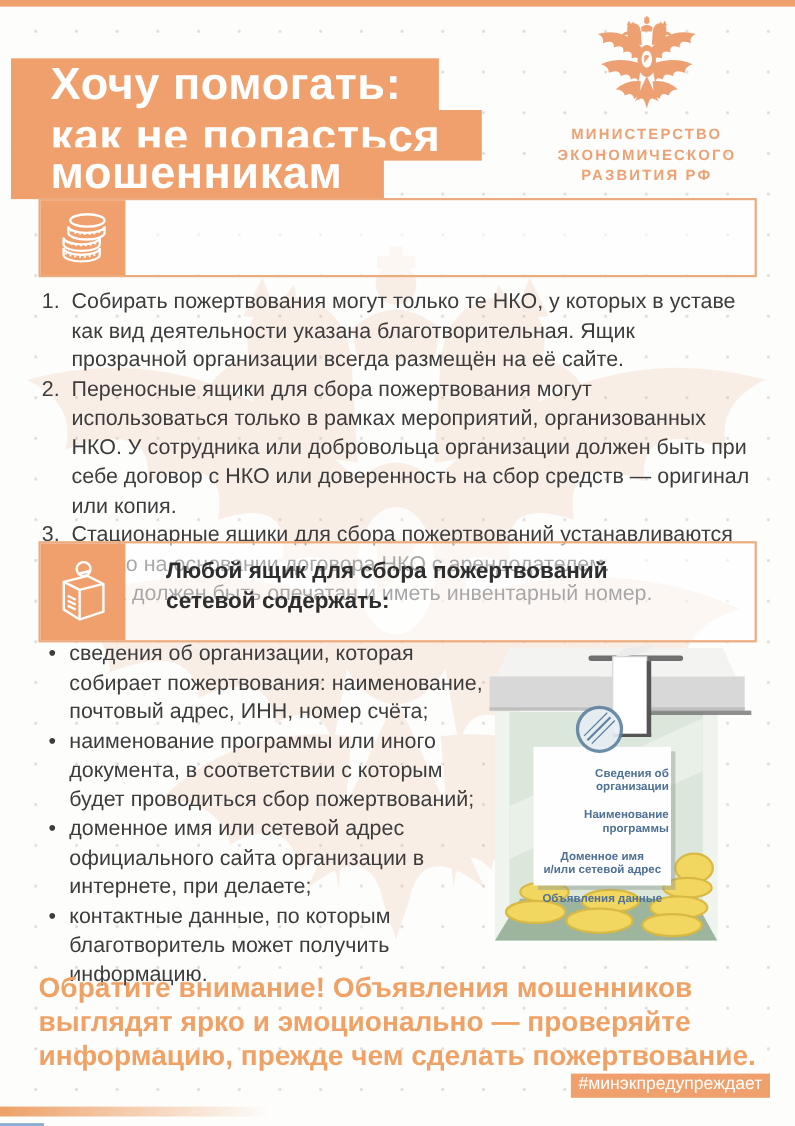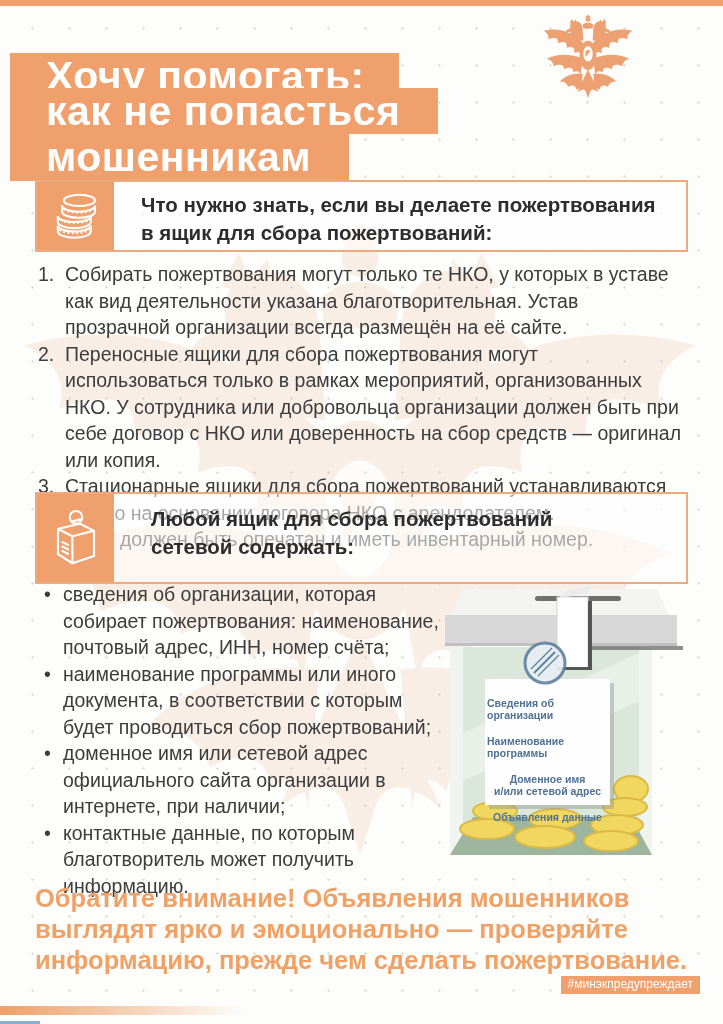--- a/index.html
+++ b/index.html
@@ -13,21 +13,21 @@
   .layer { position:absolute; z-index:1; }
 
   
   .top-strip { left:0; top:0; width:723px; height:6px; background:#efa06c; z-index:2; }
 
   
   .title-line { position:absolute; left:10px; background:#efa06c; color:#ffffff;
     font-weight:bold; font-size:41px; line-height:46px; padding-left:36px;
     letter-spacing:.5px; z-index:2; white-space:nowrap;margin-top:32px; }
   .t1 { top:21px;  width:389px; height:47px; }
-  .t2 { top:56px;  width:428px; height:46px; }
+  .t2 { top:68px;  width:428px; height:46px; }
   .t3 { top:102px; width:339px; height:47px; }
 
   
   .ministry { left:470px; top:14px; width:236px; text-align:center; z-index:2; }
   .ministry svg { display:block; margin:0 auto; }
   .ministry-name { margin-top:6px; color:#eda173; font-size:13.5px; font-weight:bold;
     letter-spacing:2px; line-height:19px; }
 
   
   .sec-head { display:flex; align-items:stretch; border:2px solid #ecab7c;
@@ -45,31 +45,31 @@
   .numlist .num, .numlist .itm { font-size:19.5px; line-height:26.5px; color:#3c3c3c; }
 
   
   .bullist { left:44px; top:581px; width:398px; }
   .bullist .row { display:grid; grid-template-columns:19px 1fr; }
   .bullist .bu, .bullist .itm { font-size:19.5px; line-height:26.5px; color:#3c3c3c; }
 
   
   .illus { left:435px; top:583px; width:275px; height:292px; z-index:2; }
   .box-label-text { position:absolute; left:52px; top:100px; width:121px;
-    display:flex; flex-direction:column; align-items:center; text-align:left;
+    display:flex; flex-direction:column; align-items:center; text-align:right;
     color:#4e7195; font-weight:bold; font-size:10.5px; line-height:12px; }
   .box-label-text .g { margin-top:14px; }
 
   
   .warning { left:35px; top:883px; width:670px; color:#f0a266; font-weight:bold;
     font-size:25.5px; line-height:31px; z-index:2; }
 
   
   .hashtag { right:23px; top:976px; background:#efa06c; color:#ffffff;
-    font-size:12px; padding:1px 7px 3px 7px; z-index:2; }
+    font-size:16px; padding:1px 7px 3px 7px; z-index:2; }
   .grad-bar { left:0; top:1006px; width:258px; height:9px; z-index:2;
     background:linear-gradient(90deg, #eea067 0%, rgba(255,255,255,0) 95%); }
   .blue-corner { left:0; top:1021px; width:40px; height:3px; background:#76a0c8; opacity:.85; z-index:2; }
 
   .watermark { position:absolute; left:-45px; top:215px; z-index:0; opacity:.15; }
 </style>
 </head>
 <body>
 
 <div class="poster">
@@ -121,44 +121,45 @@
   <div>
     <div class="title-line t1">Хочу помогать:</div>
     <div class="title-line t2">как не попасться</div>
     <div class="title-line t3">мошенникам</div>
   </div>
 
   <div class="layer ministry">
     <svg width="118" height="92" viewBox="0 0 140 120" style="color:#eda173">
       <use href="#eagle"></use>
     </svg>
+    <div class="ministry-name">
+      <div>МИНИСТЕРСТВО</div>
+      <div>ЭКОНОМИЧЕСКОГО</div>
+      <div>РАЗВИТИЯ РФ</div>
+    </div>
   </div>
 
   <div class="layer sec-head sh1">
     <div class="icon-sq">
       <svg width="52" height="52" viewBox="0 0 60 60" fill="none" stroke="#ffffff" stroke-width="2.4">
         <ellipse cx="34" cy="12" rx="18" ry="6.5"></ellipse>
         <path d="M14 18 a19 7 0 0 0 38 0 v7 a19 7 0 0 1 -38 0 z"></path>
         <path d="M11 29 a19 7 0 0 0 38 0 v7 a19 7 0 0 1 -38 0 z" transform="translate(-2,1)"></path>
         <path d="M12 41 a19 7 0 0 0 38 0 v7 a19 7 0 0 1 -38 0 z" transform="translate(-3,0)"></path>
         <path d="M16 22 a18 6 0 0 0 34 0" stroke-dasharray="2 3"></path>
         <path d="M12 34 a18 6 0 0 0 34 0" stroke-dasharray="2 3"></path>
         <path d="M11 46 a18 6 0 0 0 34 0" stroke-dasharray="2 3"></path>
       </svg>
     </div>
-    <div class="txt">
-      <div>Что нужно знать, если вы делаете пожертвования</div>
-      <div>в ящик для сбора пожертвований:</div>
-    </div>
   </div>
 
   <div class="layer numlist">
     <div class="row">
       <div class="num">1.</div>
-      <div class="itm">Собирать пожертвования могут только те НКО, у которых в уставе как вид деятельности указана благотворительная. Устав прозрачной организации всегда размещён на её сайте.</div>
+      <div class="itm">Собирать пожертвования могут только те НКО, у которых в уставе как вид деятельности указана благотворительная. Ящик прозрачной организации всегда размещён на её сайте.</div>
     </div>
     <div class="row">
       <div class="num">2.</div>
       <div class="itm">Переносные ящики для сбора пожертвования могут использоваться только в рамках мероприятий, организованных НКО. У сотрудника или добровольца организации должен быть при себе договор с НКО или доверенность на сбор средств — оригинал или копия.</div>
     </div>
     <div class="row">
       <div class="num">3.</div>
       <div class="itm">Стационарные ящики для сбора пожертвований устанавливаются только на основании договора НКО с арендодателем.</div>
     </div>
     <div class="row">
@@ -190,21 +191,21 @@
     <div class="row">
       <div class="bu">•</div>
       <div class="itm">сведения об организации, которая собирает пожертвования: наименование, почтовый адрес, ИНН, номер счёта;</div>
     </div>
     <div class="row">
       <div class="bu">•</div>
       <div class="itm">наименование программы или иного документа, в соответствии с которым будет проводиться сбор пожертвований;</div>
     </div>
     <div class="row">
       <div class="bu">•</div>
-      <div class="itm">доменное имя или сетевой адрес официального сайта организации в интернете, при наличии;</div>
+      <div class="itm">доменное имя или сетевой адрес официального сайта организации в интернете, при делаете;</div>
     </div>
     <div class="row">
       <div class="bu">•</div>
       <div class="itm">контактные данные, по которым благотворитель может получить информацию.</div>
     </div>
   </div>
 
   <div class="layer illus">
     <svg width="275" height="292" viewBox="0 0 275 292">
 

